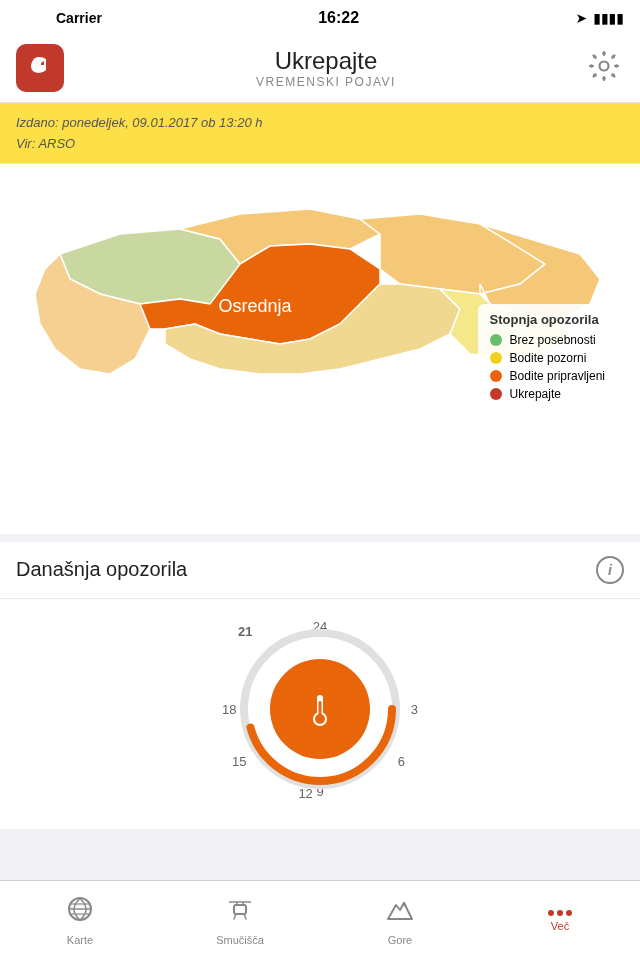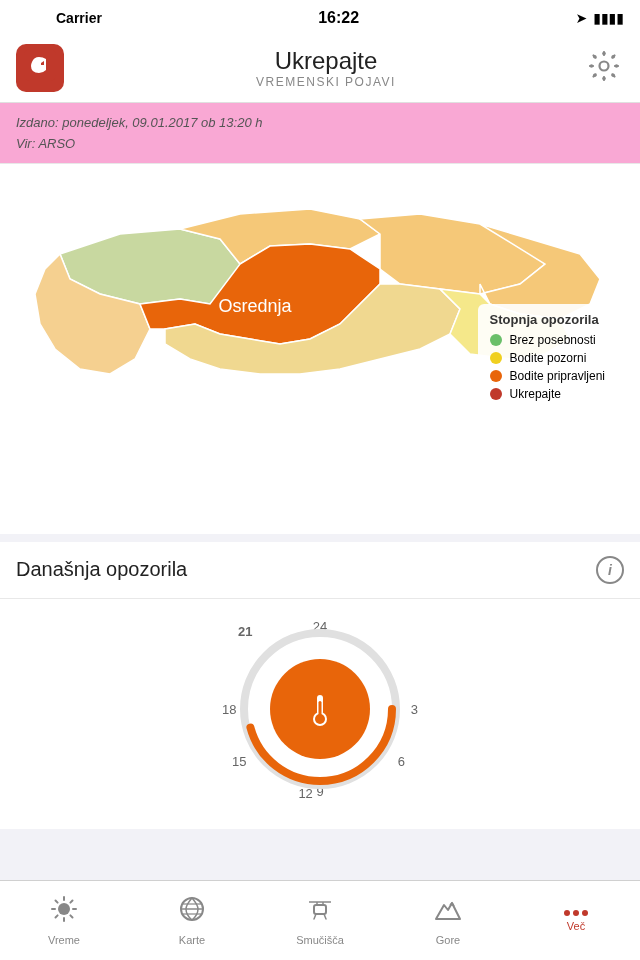--- a/index.html
+++ b/index.html
@@ -62,21 +62,21 @@
     }
     .header-gear {
       width: 36px;
       height: 36px;
       color: #888;
       font-size: 28px;
     }
 
     
     .meta-info {
-      background: #f9a8d4;
+      background: #fde047;
       padding: 10px 16px 8px;
       border-bottom: 1px solid #e8e8e8;
     }
     .meta-info p {
       font-size: 13px;
       color: #555;
       font-style: italic;
       line-height: 1.6;
     }
 
@@ -369,36 +369,20 @@
         <circle cx="22" cy="32" r="7" fill="white"></circle>
         <rect x="20.5" y="14" width="3" height="18" rx="1.5" fill="#e8650a"></rect>
         <circle cx="22" cy="32" r="5" fill="#e8650a"></circle>
       </svg>
     </div>
   </div>
 </div>
 
 <div class="tab-bar">
 
-  <div class="tab-item">
-    <span class="tab-icon">
-      <svg width="28" height="28" viewBox="0 0 28 28" fill="none">
-        <circle cx="14" cy="14" r="6" fill="#888"></circle>
-        <line x1="14" y1="2" x2="14" y2="5" stroke="#888" stroke-width="2" stroke-linecap="round"></line>
-        <line x1="14" y1="23" x2="14" y2="26" stroke="#888" stroke-width="2" stroke-linecap="round"></line>
-        <line x1="2" y1="14" x2="5" y2="14" stroke="#888" stroke-width="2" stroke-linecap="round"></line>
-        <line x1="23" y1="14" x2="26" y2="14" stroke="#888" stroke-width="2" stroke-linecap="round"></line>
-        <line x1="5.5" y1="5.5" x2="7.6" y2="7.6" stroke="#888" stroke-width="2" stroke-linecap="round"></line>
-        <line x1="20.4" y1="20.4" x2="22.5" y2="22.5" stroke="#888" stroke-width="2" stroke-linecap="round"></line>
-        <line x1="5.5" y1="22.5" x2="7.6" y2="20.4" stroke="#888" stroke-width="2" stroke-linecap="round"></line>
-        <line x1="20.4" y1="7.6" x2="22.5" y2="5.5" stroke="#888" stroke-width="2" stroke-linecap="round"></line>
-      </svg>
-    </span>
-    <span class="tab-label">Vreme</span>
-  </div>
 
   <div class="tab-item">
     <span class="tab-icon">
       <svg width="28" height="28" viewBox="0 0 28 28" fill="none">
         <circle cx="14" cy="14" r="11" stroke="#888" stroke-width="2" fill="none"></circle>
         <path d="M14 3 Q8 10 8 14 Q8 20 14 25 Q20 20 20 14 Q20 10 14 3Z" stroke="#888" stroke-width="1.5" fill="none"></path>
         <line x1="3" y1="14" x2="25" y2="14" stroke="#888" stroke-width="1.5"></line>
         <line x1="5" y1="9" x2="23" y2="9" stroke="#888" stroke-width="1.2"></line>
         <line x1="5" y1="19" x2="23" y2="19" stroke="#888" stroke-width="1.2"></line>
       </svg>

